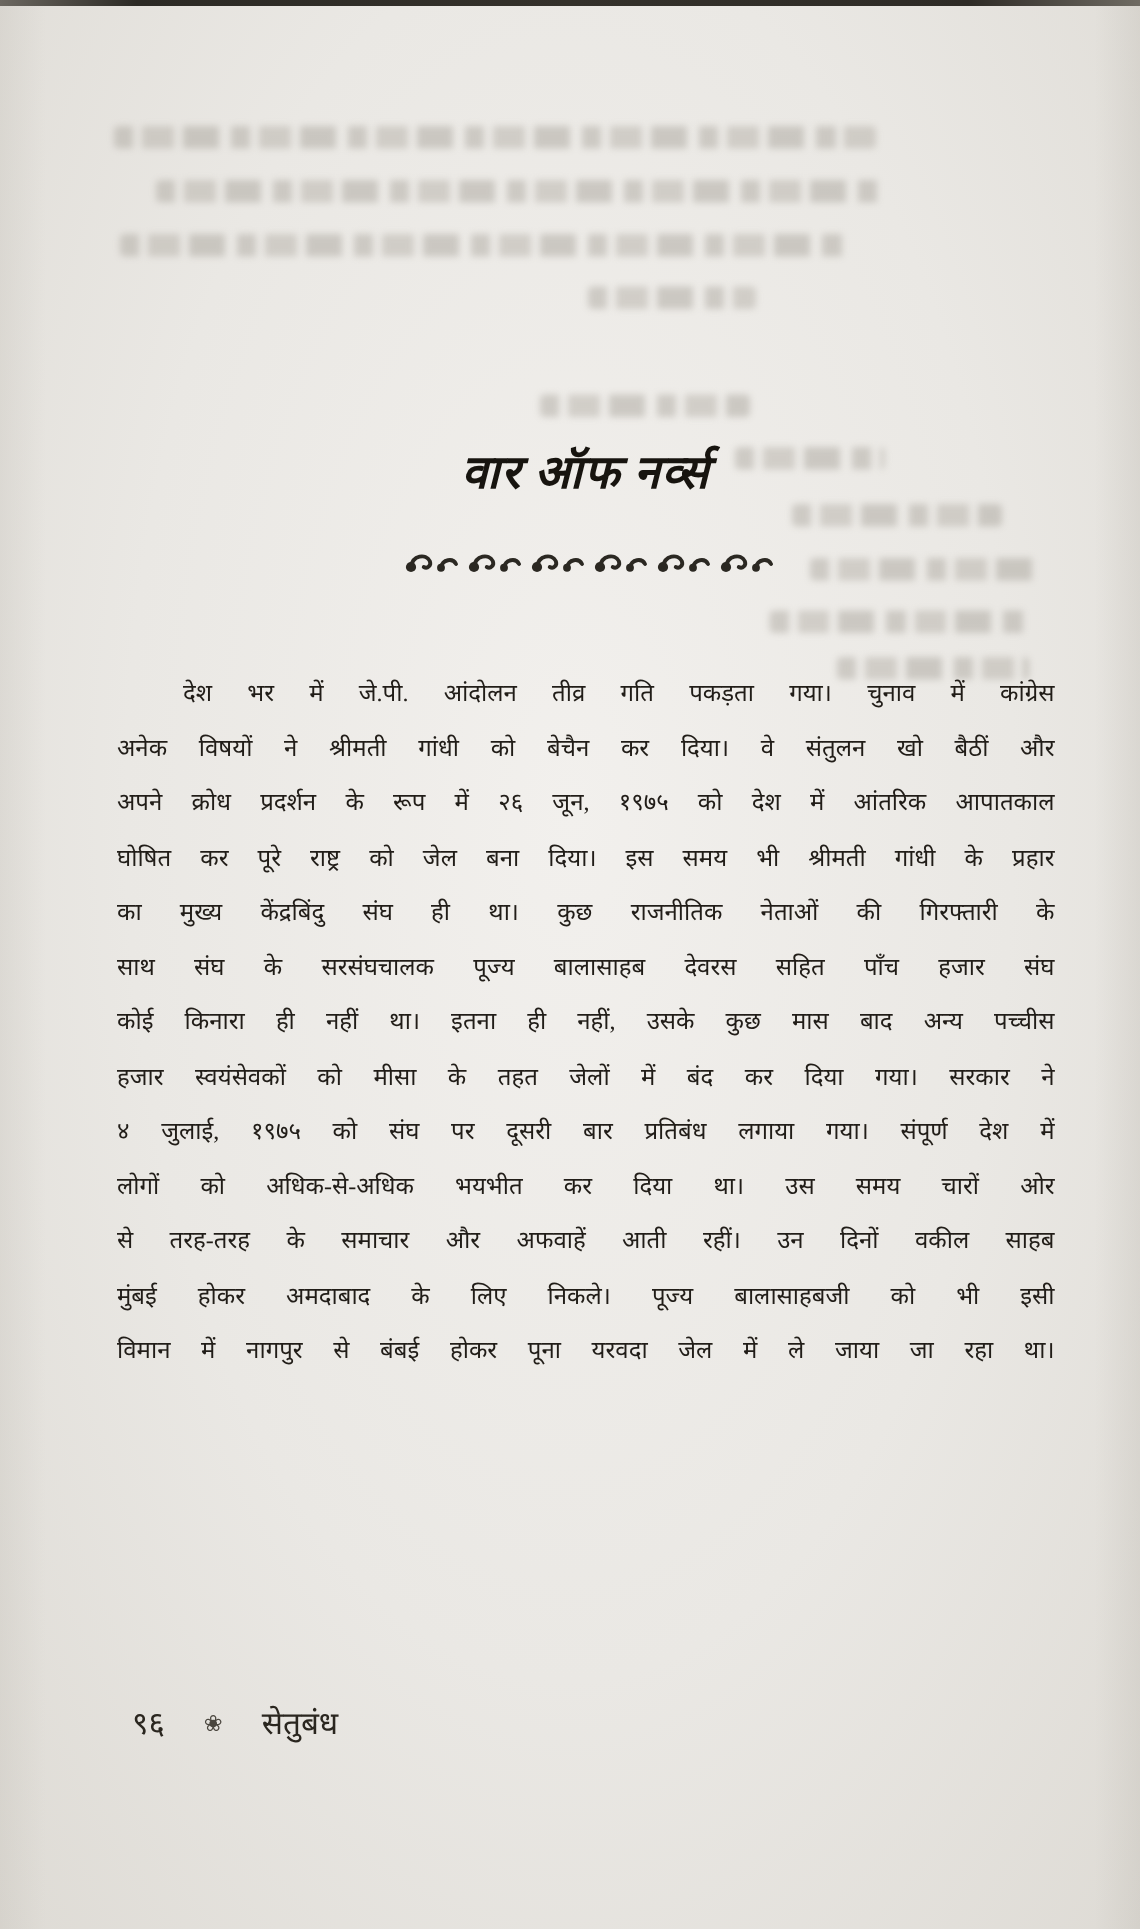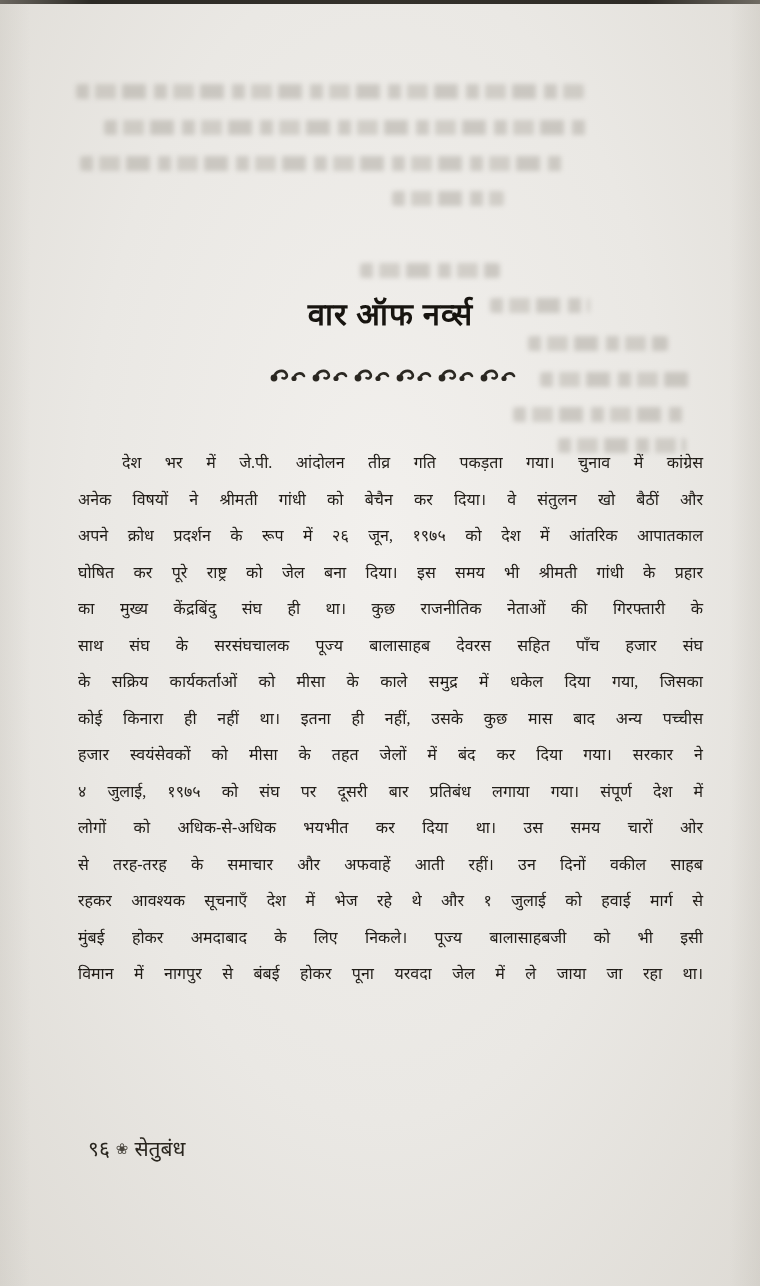--- a/index.html
+++ b/index.html
@@ -32,41 +32,42 @@
       #9e9990 46px 70px, rgba(0,0,0,0) 70px 78px);
   }
   .content {
     position: absolute; left: 78px; top: 0; width: 625px; height: 1286px;
   }
   .title {
     position: absolute; top: 292px; left: 0; width: 100%;
     margin: 0; text-align: center;
     font-size: 31px; font-weight: bold; color: #17140f;
     letter-spacing: 1px;
+    font-style: italic;
   }
   .divider {
     position: absolute; top: 364px; left: 0; width: 100%;
     text-align: center;
   }
   .divider svg { display: inline-block; }
   .bodytext {
     position: absolute; top: 445px; left: 0; width: 625px;
     font-size: 16px; color: #211d18;
   }
   .bodytext .line {
     height: 36.5px; line-height: 36.5px;
     text-align: justify; text-align-last: justify;
     white-space: nowrap;
   }
   .bodytext .line:first-child { text-indent: 44px; }
   .bodytext .line:last-child { text-align-last: justify; }
   .footer {
     position: absolute; top: 1134px; left: 10px;
     font-size: 21px; color: #2a261f;
-    display: flex; align-items: center; gap: 6px;
+    display: flex; align-items: center; gap: 26px;
   }
   .footer .orn { font-size: 15px; color: #4a463e; position: relative; top: 1px; }
 </style>
 </head>
 <body>
 
 <div class="page">
 
   <div class="scan-edge"></div>
 
@@ -104,27 +105,25 @@
       </svg>
     </div>
 
     <div class="bodytext">
         <div class="line">देश भर में जे.पी. आंदोलन तीव्र गति पकड़ता गया। चुनाव में कांग्रेस</div>
         <div class="line">अनेक विषयों ने श्रीमती गांधी को बेचैन कर दिया। वे संतुलन खो बैठीं और</div>
         <div class="line">अपने क्रोध प्रदर्शन के रूप में २६ जून, १९७५ को देश में आंतरिक आपातकाल</div>
         <div class="line">घोषित कर पूरे राष्ट्र को जेल बना दिया। इस समय भी श्रीमती गांधी के प्रहार</div>
         <div class="line">का मुख्य केंद्रबिंदु संघ ही था। कुछ राजनीतिक नेताओं की गिरफ्तारी के</div>
         <div class="line">साथ संघ के सरसंघचालक पूज्य बालासाहब देवरस सहित पाँच हजार संघ</div>
-        <div class="line">के सक्रिय कार्यकर्ताओं को मीसा के काले समुद्र में धकेल दिया गया, जिसका</div>
         <div class="line">कोई किनारा ही नहीं था। इतना ही नहीं, उसके कुछ मास बाद अन्य पच्चीस</div>
         <div class="line">हजार स्वयंसेवकों को मीसा के तहत जेलों में बंद कर दिया गया। सरकार ने</div>
         <div class="line">४ जुलाई, १९७५ को संघ पर दूसरी बार प्रतिबंध लगाया गया। संपूर्ण देश में</div>
         <div class="line">लोगों को अधिक-से-अधिक भयभीत कर दिया था। उस समय चारों ओर</div>
         <div class="line">से तरह-तरह के समाचार और अफवाहें आती रहीं। उन दिनों वकील साहब</div>
-        <div class="line">रहकर आवश्यक सूचनाएँ देश में भेज रहे थे और १ जुलाई को हवाई मार्ग से</div>
         <div class="line">मुंबई होकर अमदाबाद के लिए निकले। पूज्य बालासाहबजी को भी इसी</div>
         <div class="line">विमान में नागपुर से बंबई होकर पूना यरवदा जेल में ले जाया जा रहा था।</div>
       </div>
 
     <div class="footer">
       <span>९६</span>
       <span class="orn">❀</span>
       <span>सेतुबंध</span>
     </div>
 

